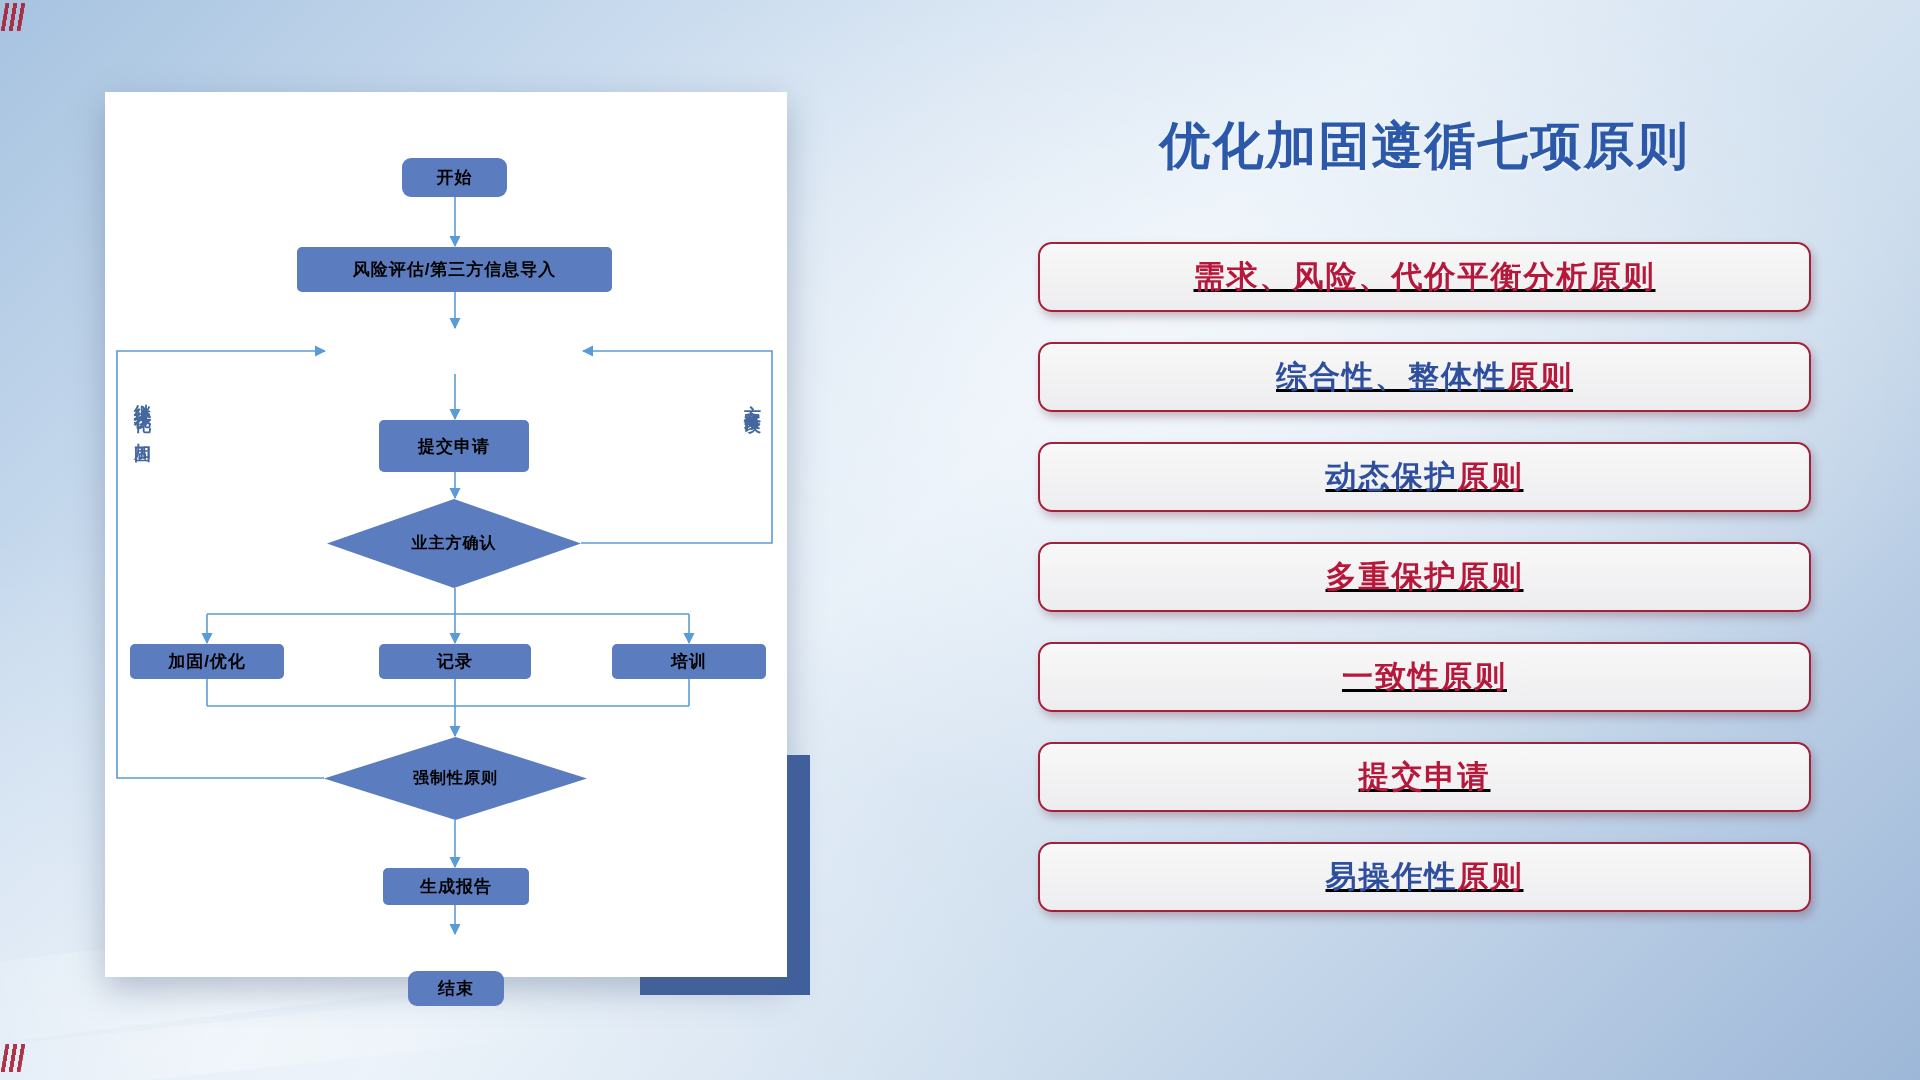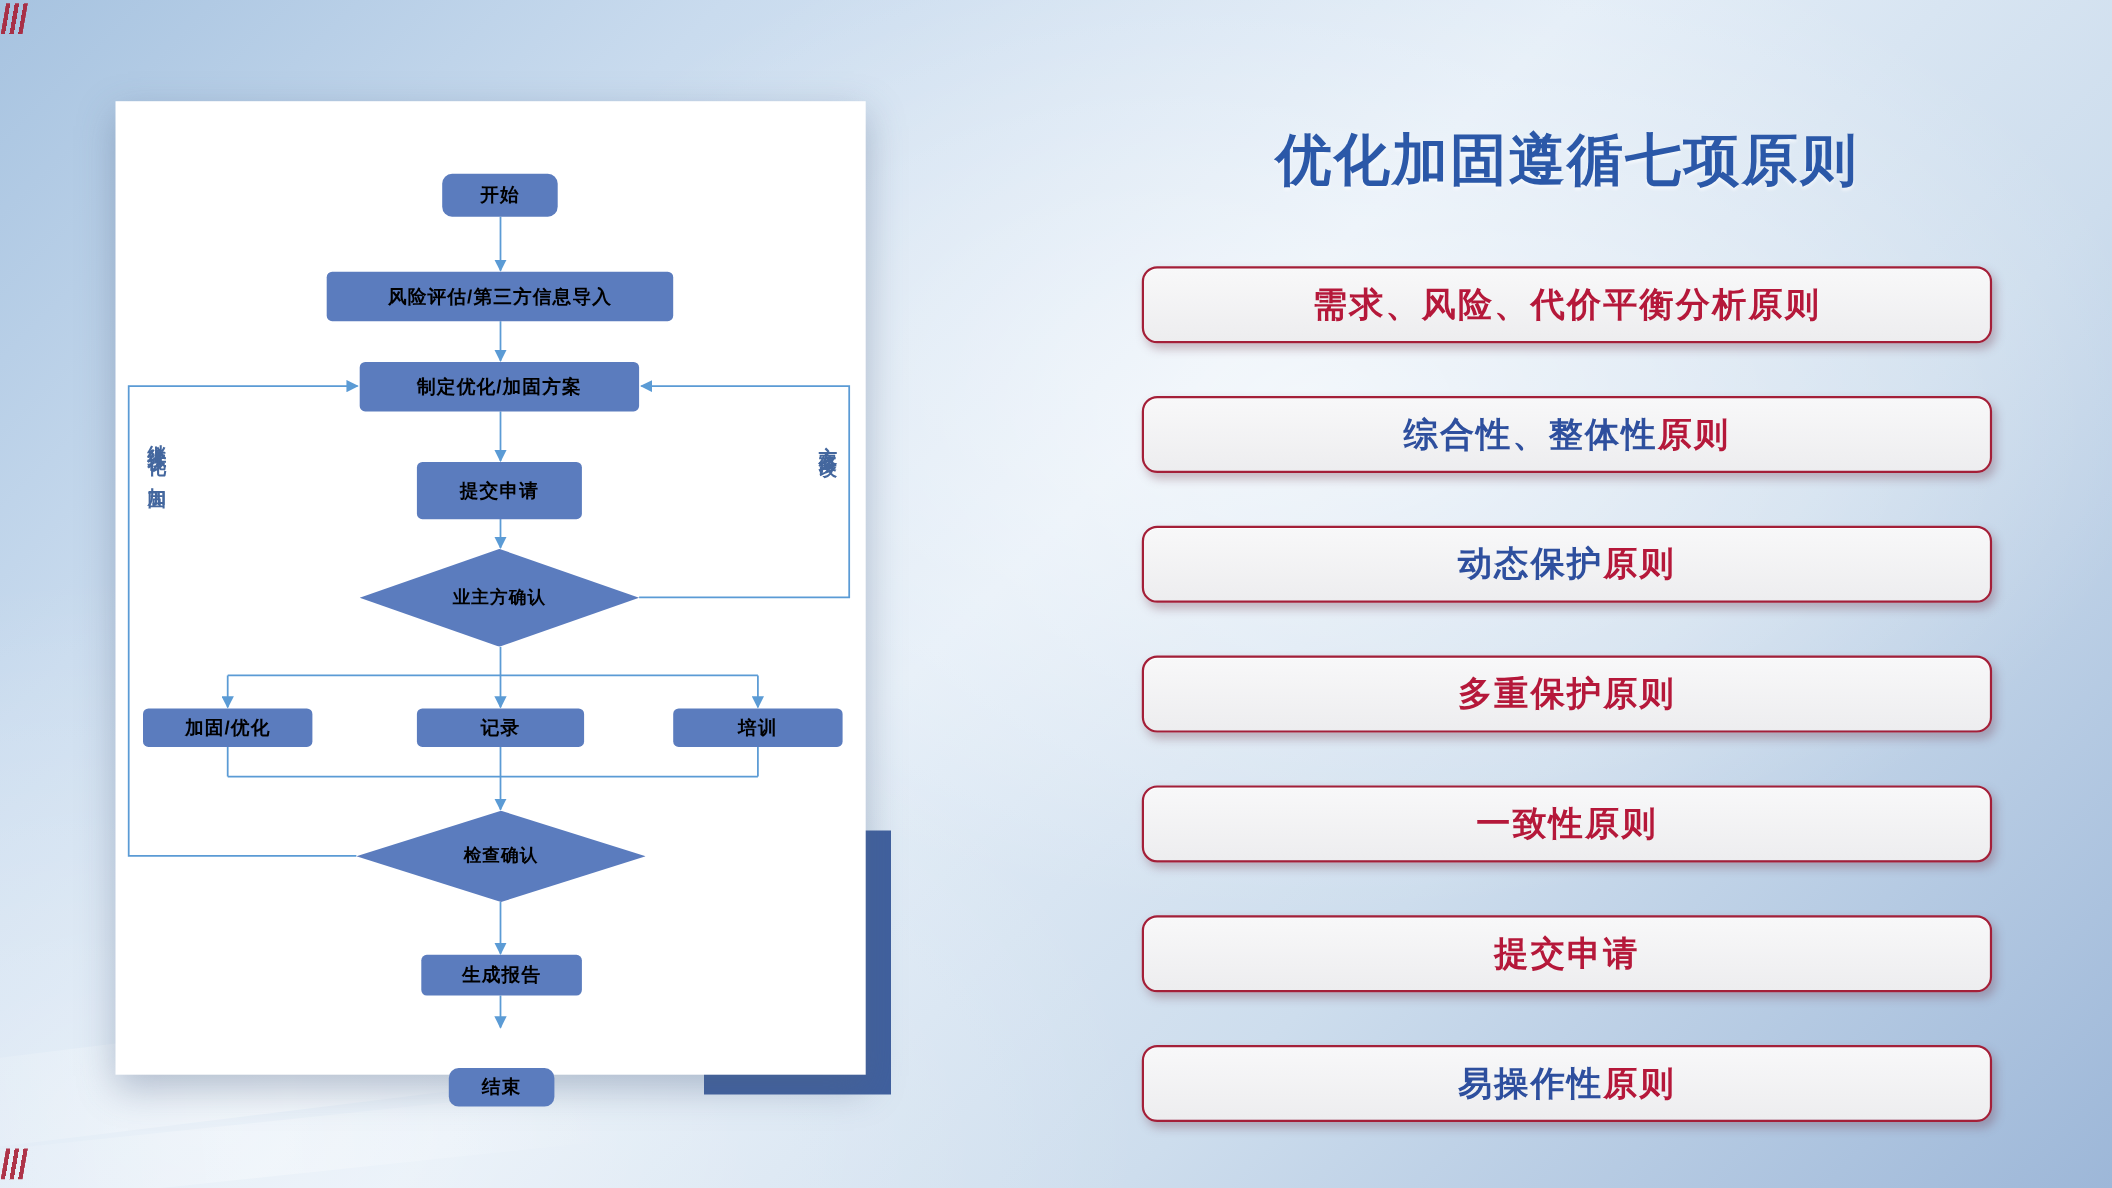--- a/index.html
+++ b/index.html
@@ -55,21 +55,21 @@
     font-size:17px; font-weight:bold; color:#44679e; letter-spacing:4px; }
   .vlabel-left  { left:26px;  top:298px; }
   .vlabel-right { left:636px; top:300px; }
 
   
   .panel-title { position:absolute; left:1038px; top:112px; width:773px; z-index:2;
     text-align:center; font-size:51px; font-weight:bold; color:#2b58a8; letter-spacing:2px;
     text-shadow:0 2px 3px rgba(255,255,255,0.55); }
 
   .principles { position:absolute; left:1038px; top:242px; width:773px; z-index:2;
-    display:flex; flex-direction:column; gap:48px; }
+    display:flex; flex-direction:column; gap:30px;text-decoration:underline; }
   .principle-card { height:70px; border:2px solid #a41f38; border-radius:14px;
     background:linear-gradient(180deg, #f8f8f9 0%, #ededef 100%);
     box-shadow:3px 5px 9px rgba(120,70,85,0.35), inset 0 1px 0 rgba(255,255,255,0.9);
     display:flex; align-items:center; justify-content:center;
     font-size:31px; font-weight:bold; letter-spacing:2px; }
   .seg-blue { color:#2e4f9e; }
   .seg-red  { color:#b5183a; }
 </style>
 </head>
 <body>
@@ -107,27 +107,26 @@
         <path d="M350 587 V644" marker-end="url(#arr)"></path>
         <path d="M350 728 V775" marker-end="url(#arr)"></path>
         <path d="M350 813 V842" marker-end="url(#arr)"></path>
         <path d="M476 451 H667 V259 H478" marker-end="url(#arr)"></path>
         <path d="M219 686 H12 V259 H220" marker-end="url(#arr)"></path>
       </g>
     </svg>
 
     <div class="fnode pill n-start">开始</div>
     <div class="fnode rect n-risk">风险评估/第三方信息导入</div>
-    <div class="fnode rect n-plan">制定优化/加固方案</div>
     <div class="fnode rect n-submit">提交申请</div>
     <div class="fnode diamond d-owner">业主方确认</div>
     <div class="fnode rect n-harden">加固/优化</div>
     <div class="fnode rect n-record">记录</div>
     <div class="fnode rect n-train">培训</div>
-    <div class="fnode diamond d-check">检查确认</div>
+    <div class="fnode diamond d-check">强制性原则</div>
     <div class="fnode rect n-report">生成报告</div>
     <div class="fnode pill n-end">结束</div>
 
     <div class="vlabel vlabel-left">继续优化/加固</div>
     <div class="vlabel vlabel-right">方案修改</div>
   </div>
 
   <div class="panel-title">优化加固遵循七项原则</div>
 
   <div class="principles">

